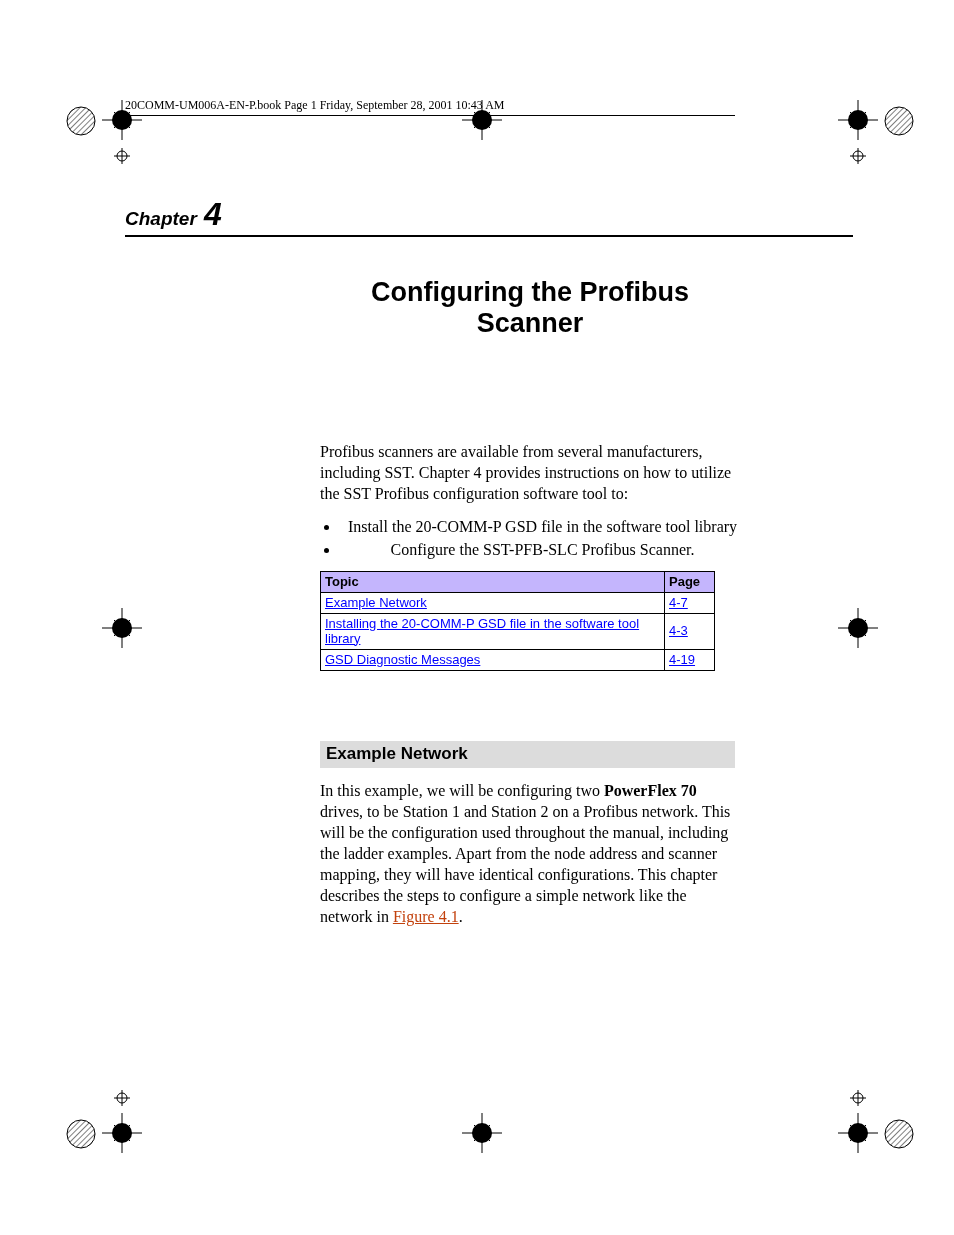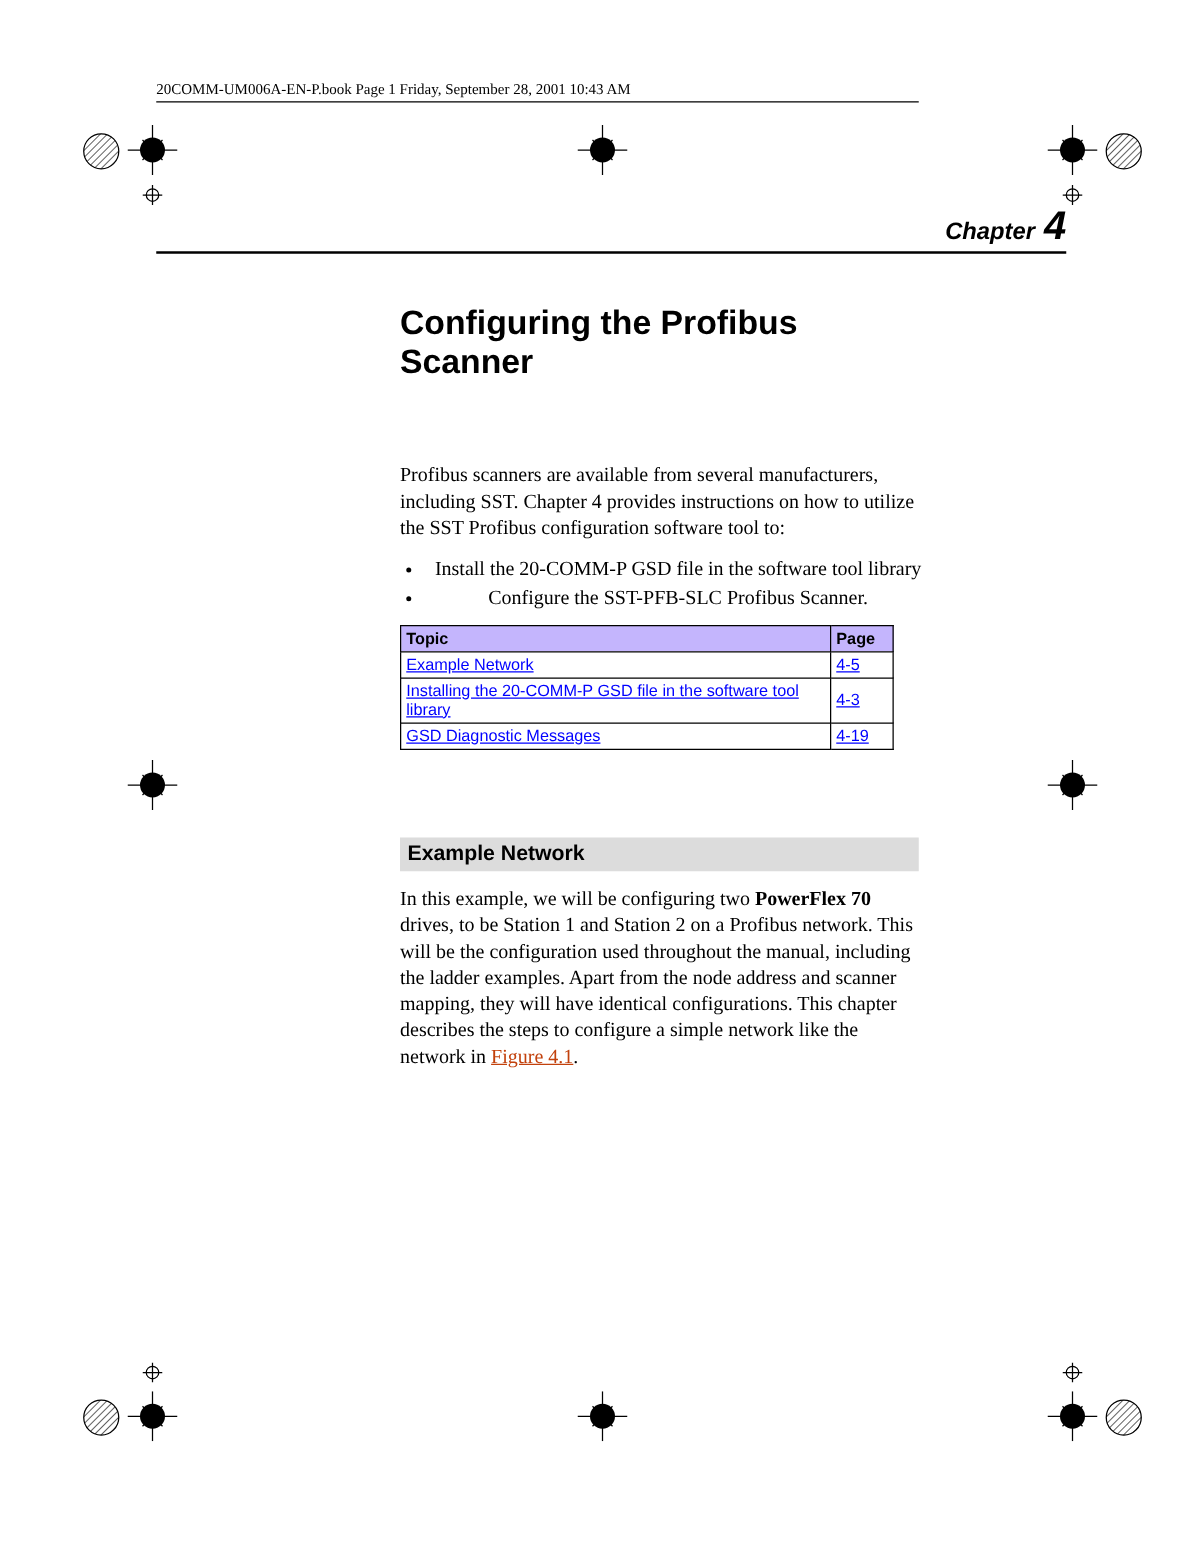--- a/index.html
+++ b/index.html
@@ -11,37 +11,36 @@
       width: 954px;
       height: 1235px;
       background: #fff;
       font-family: 'Times New Roman', Times, serif;
       position: relative;
       color: #000;
     }
     .page {
       position: absolute;
       left: 125px;
-      top: 64px;
+      top: 98px;
       width: 740px;
       height: 1090px;
     }
     .header-line {
       font-size: 12px;
       font-family: 'Times New Roman', Times, serif;
       margin-bottom: 2px;
     }
     .header-rule {
       border: none;
       border-top: 1px solid #000;
       width: 610px;
       margin-bottom: 80px;
     }
     .chapter-label {
-      text-align: right;
       margin-right: 12px;
       font-family: 'Trebuchet MS', Arial, sans-serif;
       font-style: italic;
       font-weight: bold;
       font-size: 19px;
       color: #000;
     }
     .chapter-label .num {
       font-size: 32px;
       font-style: italic;
@@ -55,21 +54,22 @@
       margin-bottom: 40px;
     }
     .content {
       margin-left: 195px;
       width: 420px;
     }
     .title {
       font-family: Arial, Helvetica, sans-serif;
       font-weight: bold;
       font-size: 27px;
-      margin-bottom: 65px;
+      margin-bottom: 102px;
+      text-align: center;
     }
     .intro {
       font-size: 16px;
       line-height: 1.32;
       margin-bottom: 12px;
     }
     .bullets {
       margin-left: 20px;
       margin-bottom: 10px;
       text-align: center;
@@ -165,21 +165,21 @@
     <table class="toc-table">
       <thead>
         <tr>
           <th>Topic</th>
           <th style="width:50px">Page</th>
         </tr>
       </thead>
       <tbody>
         <tr>
           <td><a href="#" class="toc-link">Example Network</a></td>
-          <td><a href="#" class="toc-link">4-5</a></td>
+          <td><a href="#" class="toc-link">4-7</a></td>
         </tr>
         <tr>
           <td><a href="#" class="toc-link">Installing the 20-COMM-P GSD file in the software tool library</a></td>
           <td><a href="#" class="toc-link">4-3</a></td>
         </tr>
         <tr>
           <td><a href="#" class="toc-link">GSD Diagnostic Messages</a></td>
           <td><a href="#" class="toc-link">4-19</a></td>
         </tr>
       </tbody>

